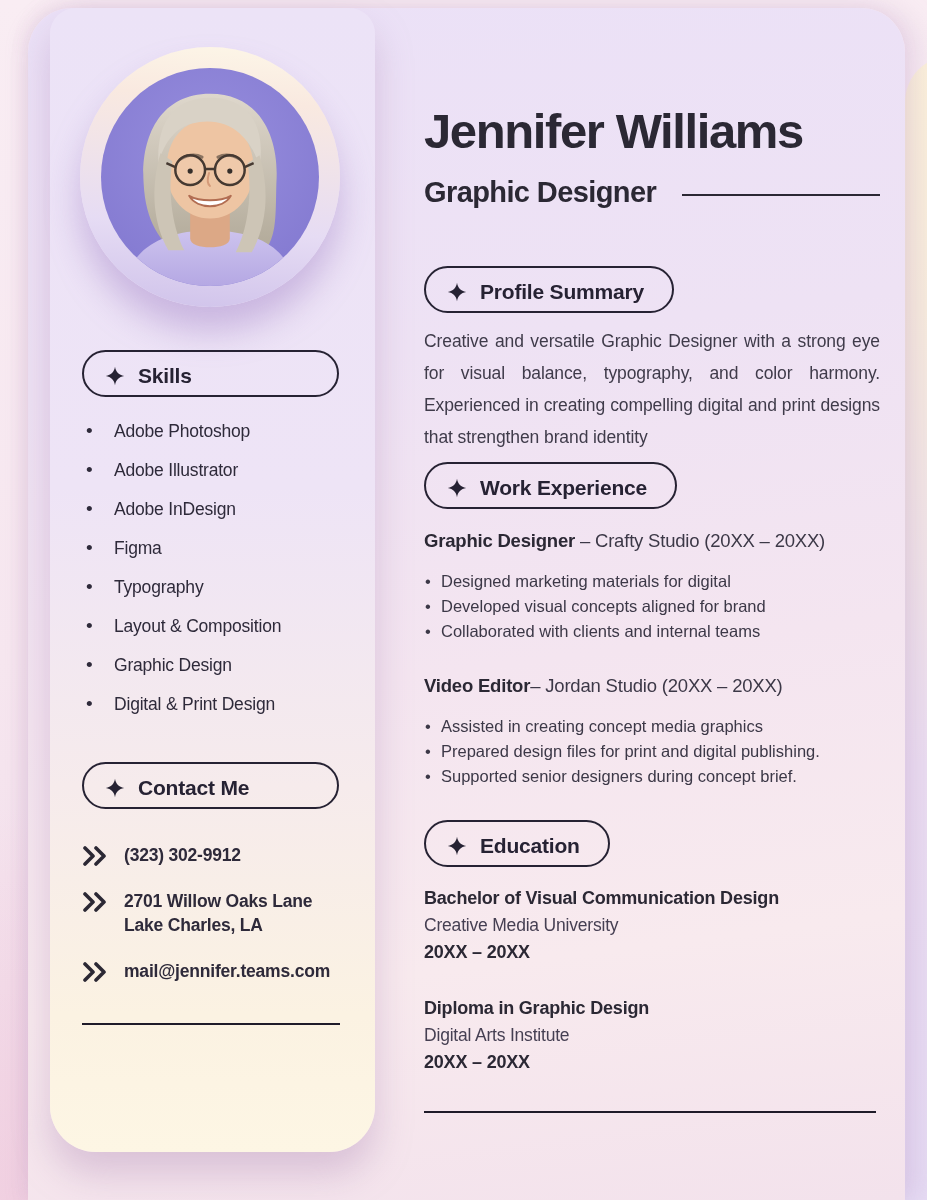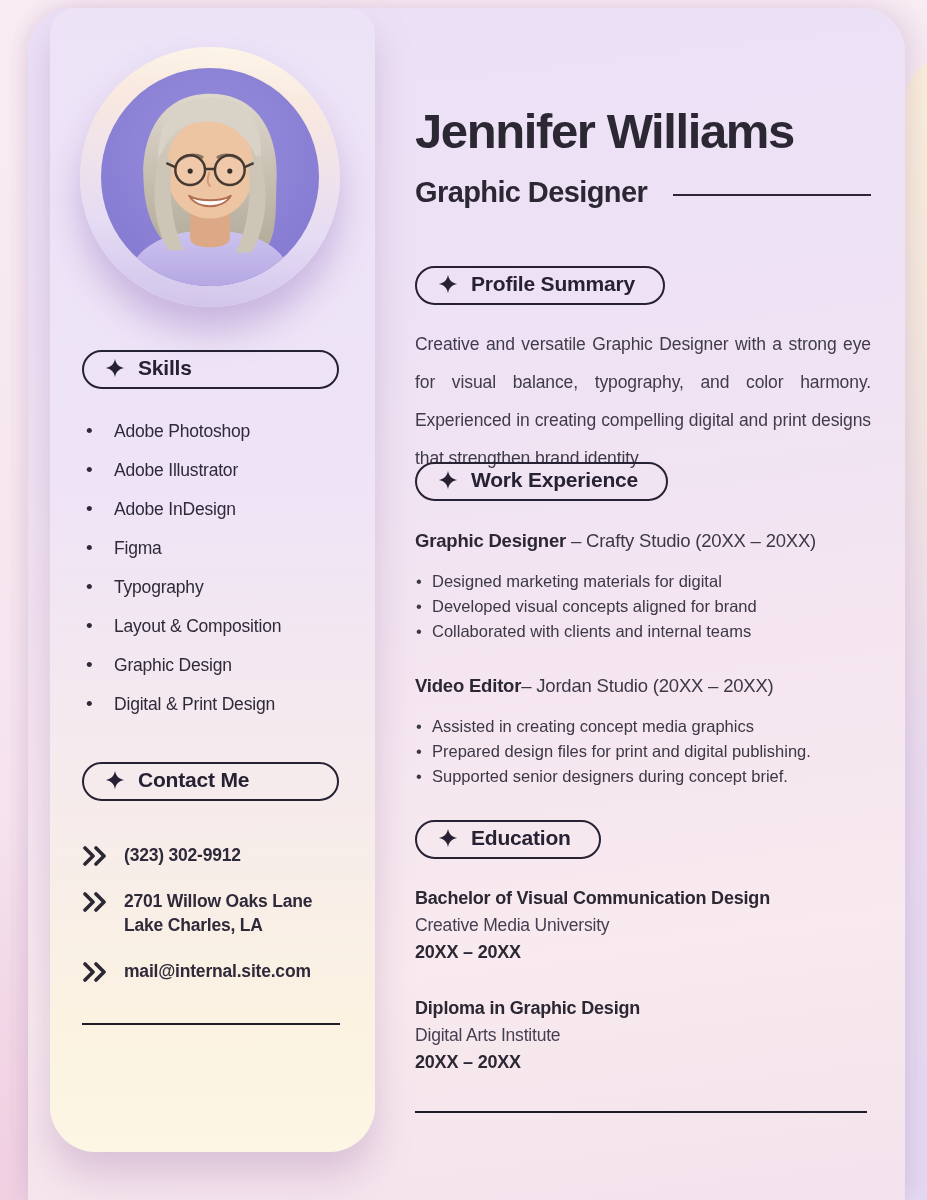--- a/index.html
+++ b/index.html
@@ -43,21 +43,21 @@
   }
   .photo-clip {
     position:absolute; left:21px; top:21px; width:218px; height:218px;
     border-radius:50%; overflow:hidden;
   }
   .photo-clip svg { display:block; width:100%; height:100%; }
 
   .pill {
     display:inline-flex; align-items:center; gap:13px;
     border:2px solid #262233; border-radius:999px;
-    padding:4px 28px 8px 21px; background:transparent;
+    padding:12px 28px 8px 21px; background:transparent;
     color:#262233; font-weight:bold; font-size:21px; letter-spacing:-.2px;
     line-height:1.1; white-space:nowrap;
   }
   .pill .spark { width:20px; height:20px; flex:0 0 auto; }
   .sidebar .pill { width:257px; }
   .pill-skills  { position:absolute; left:32px; top:342px; }
   .pill-contact { position:absolute; left:32px; top:754px; }
 
   .skills-list { position:absolute; left:34px; top:404px; list-style:none; }
   .skills-list li {
@@ -74,36 +74,36 @@
   .contact-row .chev { flex:0 0 auto; width:26px; height:20px; margin-top:3px; }
   .contact-text { font-weight:bold; font-size:17.5px; line-height:24px; color:#2e2a3a; letter-spacing:-.2px; }
   .contact-text span { display:block; }
 
   .sidebar-divider {
     position:absolute; left:32px; top:1015px; width:258px; height:0;
     border-top:2px solid #1f1b29;
   }
 
   
-  .main-col { position:absolute; left:415px; top:0; width:456px; height:1200px; }
+  .main-col { position:absolute; left:424px; top:0; width:456px; height:1200px; }
 
   .name {
     position:absolute; top:103px; left:0; width:100%;
     font-size:49px; font-weight:800; letter-spacing:-1.4px; color:#2b2834; white-space:nowrap;
   }
   .subtitle-row { position:absolute; top:176px; left:0; width:100%; display:flex; align-items:center; }
   .subtitle {
     font-size:29px; font-weight:bold; letter-spacing:-.6px; color:#2b2834; white-space:nowrap;
   }
   .subtitle-line { flex:1; height:0; border-top:2px solid #2b2834; margin-left:26px; margin-top:4px; }
 
   .pill-summary { position:absolute; top:266px; left:0; }
   .summary-text {
     position:absolute; top:325px; left:0; width:456px;
-    font-size:17.5px; line-height:38px; color:#3f3b4a; text-align:justify; letter-spacing:-.1px;
+    font-size:17.5px; line-height:32px; color:#3f3b4a; text-align:justify; letter-spacing:-.1px;
   }
 
   .pill-work { position:absolute; top:462px; left:0; }
   .job { position:absolute; left:0; width:456px; }
   .job-1 { top:528px; }
   .job-2 { top:673px; }
   .job-title { font-size:18.5px; color:#3c3847; letter-spacing:-.2px; line-height:26px; }
   .job-title b { color:#2b2834; }
   .job-bullets { list-style:none; margin-top:15px; }
   .job-bullets li {
@@ -217,21 +217,21 @@
         <div class="contact-text">
           <span>2701 Willow Oaks Lane</span>
           <span>Lake Charles, LA</span>
         </div>
       </div>
       <div class="contact-row">
         <svg class="chev" viewBox="0 0 26 20" aria-hidden="true">
           <path d="M3 2 L11 10 L3 18 M14 2 L22 10 L14 18" fill="none" stroke="#2b2834" stroke-width="3.6" stroke-linecap="round" stroke-linejoin="round"></path>
         </svg>
         <div class="contact-text">
-            <span>mail@internal.site.com</span>
+            <span>mail@jennifer.teams.com</span>
           </div>
       </div>
     </div>
 
     <div class="sidebar-divider"></div>
   </aside>
 
   <main class="main-col">
 
     <h1 class="name">Jennifer Williams</h1>

